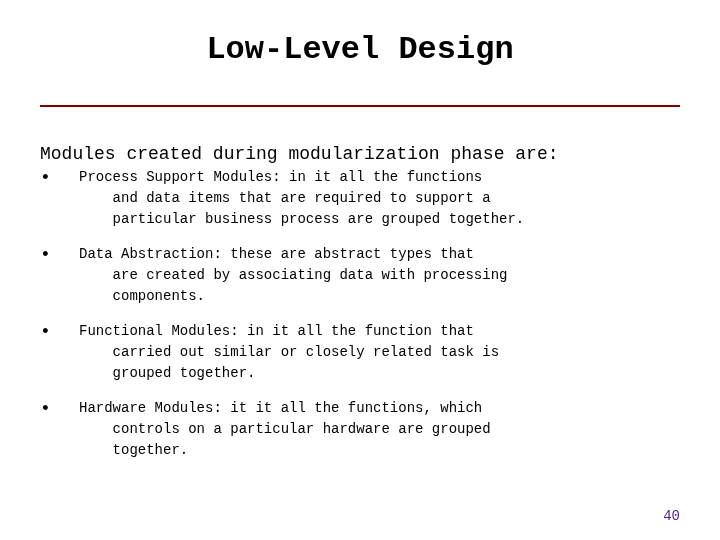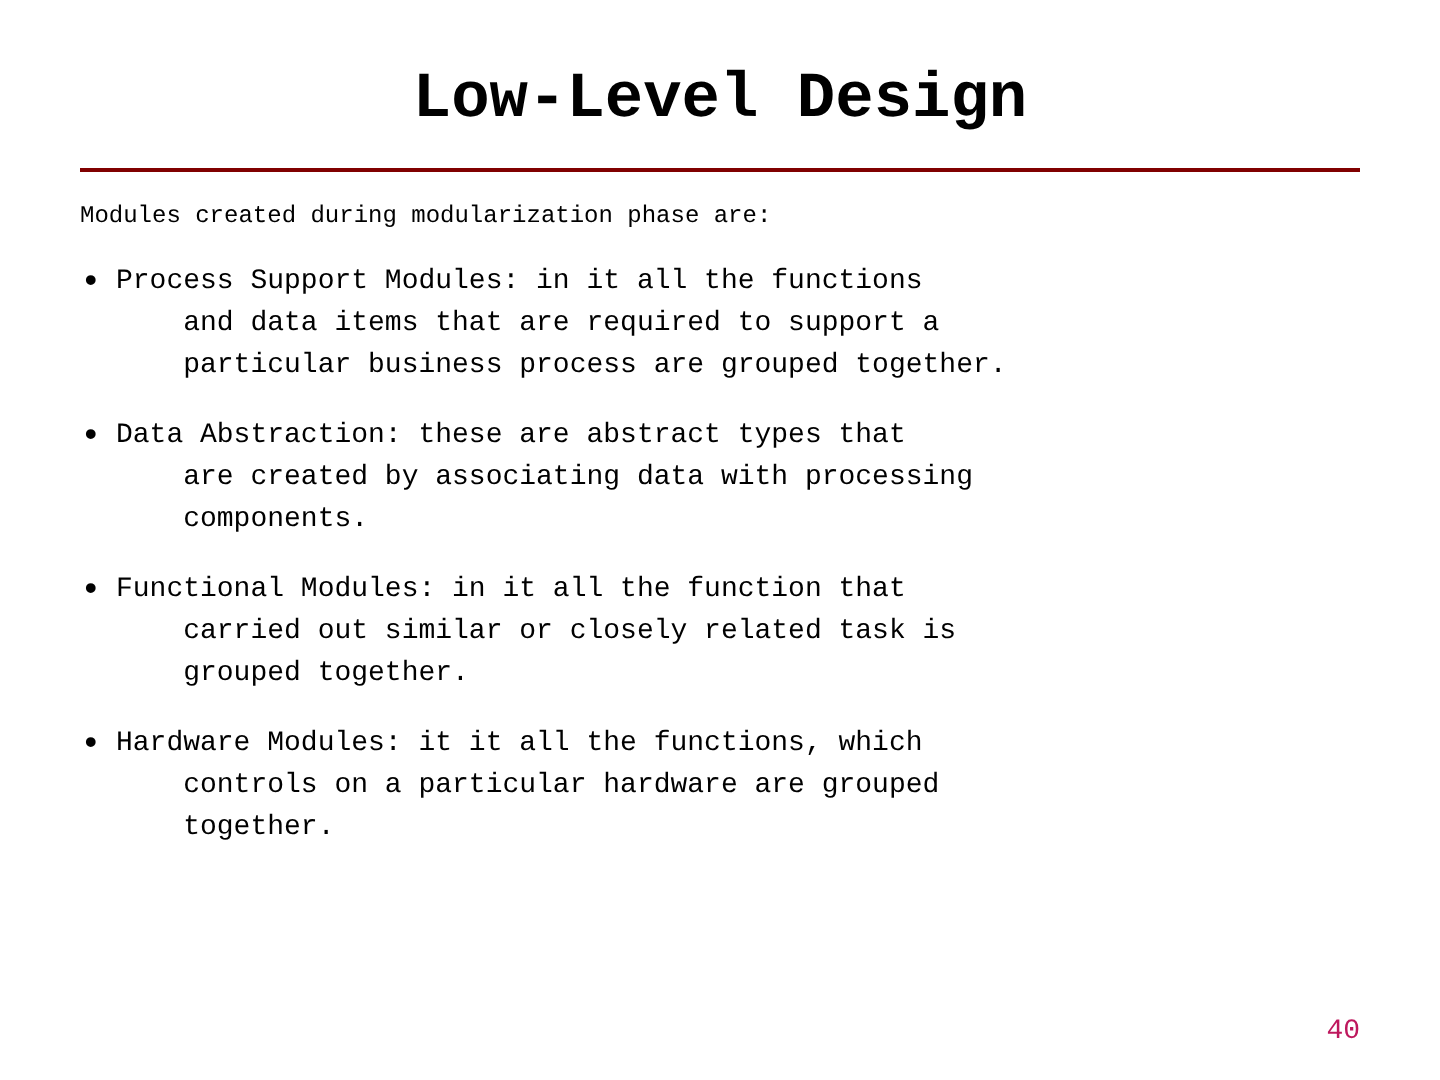--- a/index.html
+++ b/index.html
@@ -1,18 +1,19 @@
 <!DOCTYPE html>
 <html><head>
   <meta charset="utf-8">
   <style>
     * {
       margin: 0;
       padding: 0;
       box-sizing: border-box;
+      gap: 21px;
     }
 
     body {
       width: 720px;
       height: 540px;
       background: #ffffff;
       font-family: 'Courier New', Courier, monospace;
       position: relative;
       overflow: hidden;
     }
@@ -44,23 +45,22 @@
       border-top: 2px solid #800000;
       margin-bottom: 14px;
     }
 
     .content-section {
       flex: 1;
     }
 
     .intro-line {
       font-family: 'Courier New', Courier, monospace;
-      font-size: 12px;
+      font-size: 18px;
       color: #000000;
-      margin-bottom: 14px;
       line-height: 1.4;
     }
 
     .bullet-list {
       list-style: none;
       padding: 0;
       margin: 0;
     }
 
     .bullet-item {
@@ -84,21 +84,21 @@
       flex: 1;
       line-height: 1.5;
     }
 
     .page-number {
       position: absolute;
       bottom: 16px;
       right: 40px;
       font-family: 'Courier New', Courier, monospace;
       font-size: 14px;
-      color: #be185d;
+      color: #4c1d95;
     }
   </style>
 </head>
 <body>
 
 <div class="slide-container">
   <div class="title-section">
     <div class="slide-title">
       <span>Low-Level Design</span><br>
     </div>

